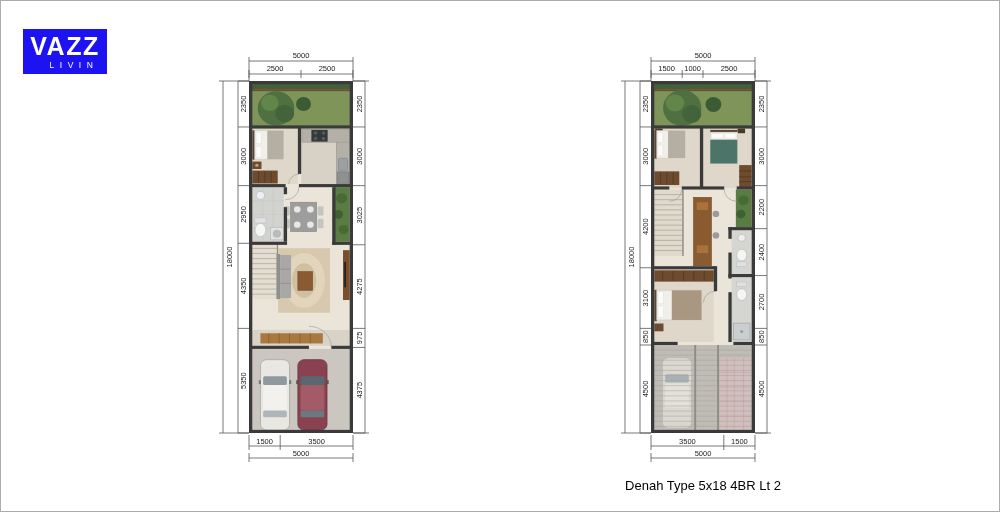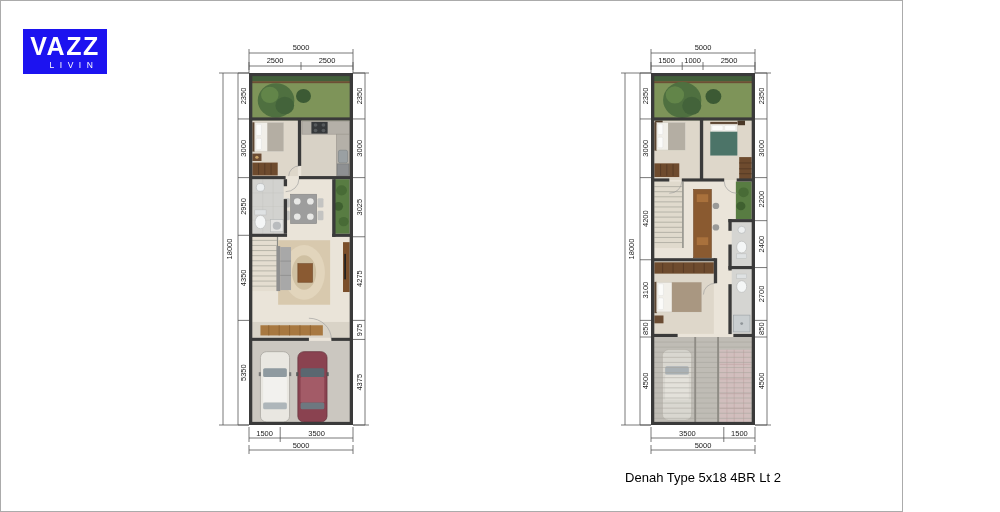--- a/index.html
+++ b/index.html
@@ -1,23 +1,23 @@
 <!DOCTYPE html>
 <html><head>
 <meta charset="utf-8">
 <style>
   *{margin:0;padding:0;box-sizing:border-box}
   html,body{background:#fff}
   body{font-family:"Liberation Sans",sans-serif}
-  .canvas{position:relative;width:903px;height:512px;background:#fff;border:1px solid #ababab;overflow:hidden}
+  .canvas{position:relative;width:1000px;height:512px;background:#fff;border:1px solid #ababab;overflow:hidden}
   .logo{position:absolute;left:22px;top:28px;width:84px;height:45px;background:#1c13f0;color:#fff;
         display:flex;flex-direction:column;align-items:center;justify-content:center;line-height:1}
   .logo-main{font-size:25px;font-weight:bold;letter-spacing:1.5px}
   .logo-sub{font-size:8.5px;letter-spacing:5.5px;margin-top:2px;margin-left:18px}
-  .plan{position:absolute;top:32px;width:180px;height:466px}
+  .plan{position:absolute;top:40px;width:180px;height:466px}
   .plan-svg{position:absolute;left:38px;top:40px;width:104px;height:352px}
   .dims-svg{position:absolute;left:0;top:0;width:180px;height:460px}
   .dline{stroke:#555;stroke-width:.8;fill:none}
   .dtext{font-family:"Liberation Sans",sans-serif;font-size:7.5px;fill:#1a1a1a;text-anchor:middle}
   .plan-caption{position:absolute;width:100%;text-align:center;font-size:13px;color:#000}
 </style>
 </head>
 <body>
 
 <div class="canvas">

